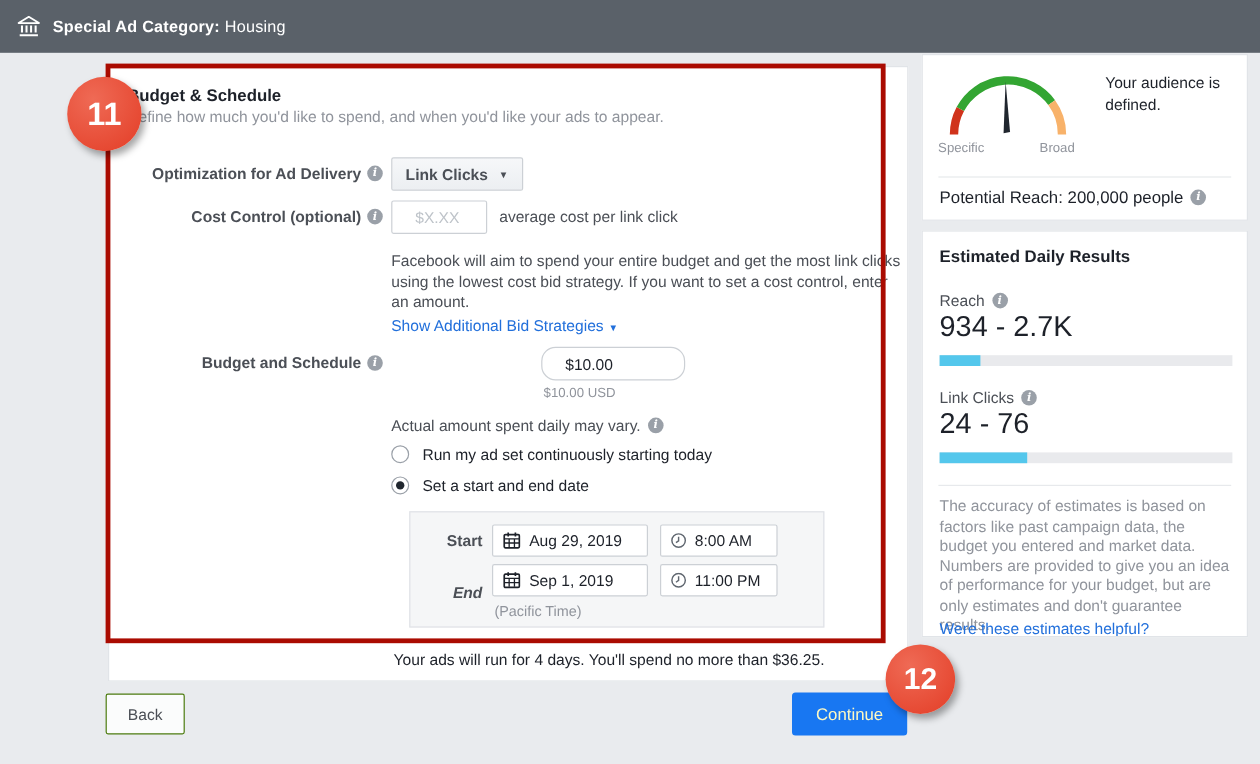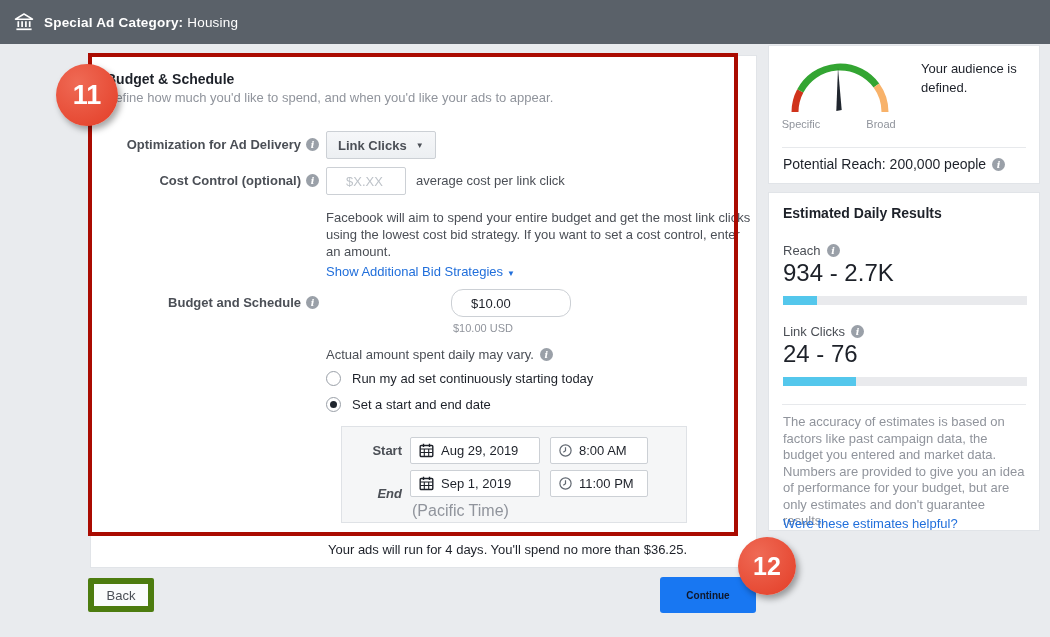--- a/index.html
+++ b/index.html
@@ -74,27 +74,27 @@
   .field {
     position:absolute; height:27px; background:#fff; border:1px solid #ccd0d5;
     border-radius:2px; display:flex; align-items:center; gap:7px; padding:0 8px;
     font-size:13px; color:#1d2129; cursor:pointer;
   }
   .summary-row { position:absolute; left:237px; top:486px; font-size:13px; color:#1d2129; white-space:nowrap; }
   .summary-row b { font-weight:normal; }
   
   .btn-back {
     position:absolute; left:88px; top:578px; width:66px; height:34px;
-    background:#fbfcfc; border:6px solid #4d7c0f; border-radius:2px;
+    background:#fbfcfc; border:1px solid #4d7c0f; border-radius:2px;
     font-size:13px; color:#4b4f56; font-family:"Liberation Sans", sans-serif; cursor:pointer;
   }
   .btn-continue {
     position:absolute; left:660px; top:577px; width:96px; height:36px;
     background:#1877f2; border:none; border-radius:3px;
-    font-size:10px; font-weight:bold; color:#0f172a; font-family:"Liberation Sans", sans-serif; cursor:pointer;
+    font-size:14px; font-weight:normal; color:#fef9c3; font-family:"Liberation Sans", sans-serif; cursor:pointer;
   }
   
   .side-card-a { left:768px; top:45px; width:272px; height:139px; }
   .side-card-b { left:768px; top:192px; width:272px; height:339px; overflow:hidden; }
   .gauge-svg { position:absolute; left:16px; top:0px; }
   .gauge-label { position:absolute; font-size:11px; color:#90949c; text-align:center; width:44px; }
   .aud-status { position:absolute; left:152px; top:13px; width:110px; font-size:13px; line-height:19px; color:#1d2129; }
   .divider { position:absolute; left:13px; right:13px; height:1px; background:#e7e9ec; }
   .reach-row { position:absolute; left:14px; top:110px; display:flex; align-items:center; gap:6px; font-size:14px; color:#1d2129; }
   .est-title { position:absolute; left:14px; top:12px; font-size:14px; font-weight:bold; color:#1d2129; }
@@ -198,21 +198,21 @@
       </svg>
       <span>Sep 1, 2019</span>
     </div>
     <div class="field" style="left:208px; top:43px; width:98px;">
       <svg width="13" height="13" viewBox="0 0 13 13">
         <circle cx="6.5" cy="6.5" r="5.6" fill="none" stroke="#606770" stroke-width="1.2"></circle>
         <path d="M6.5 3.2 V6.7 L4.3 8.2" fill="none" stroke="#606770" stroke-width="1.2"></path>
       </svg>
       <span>11:00 PM</span>
     </div>
-    <div class="small-gray" style="left:70px; top:75px; font-size:16px;">(Pacific Time)</div>
+    <div class="small-gray" style="left:70px; top:75px; font-size:12px;">(Pacific Time)</div>
   </div>
 
   <div class="summary-row">
     <span>Your ads will run for </span><b>4 days</b><span>. You'll spend no more than </span><b>$36.25</b><span>.</span>
   </div>
 </div>
 
 <button class="btn-back">Back</button>
 <button class="btn-continue">Continue</button>
 

